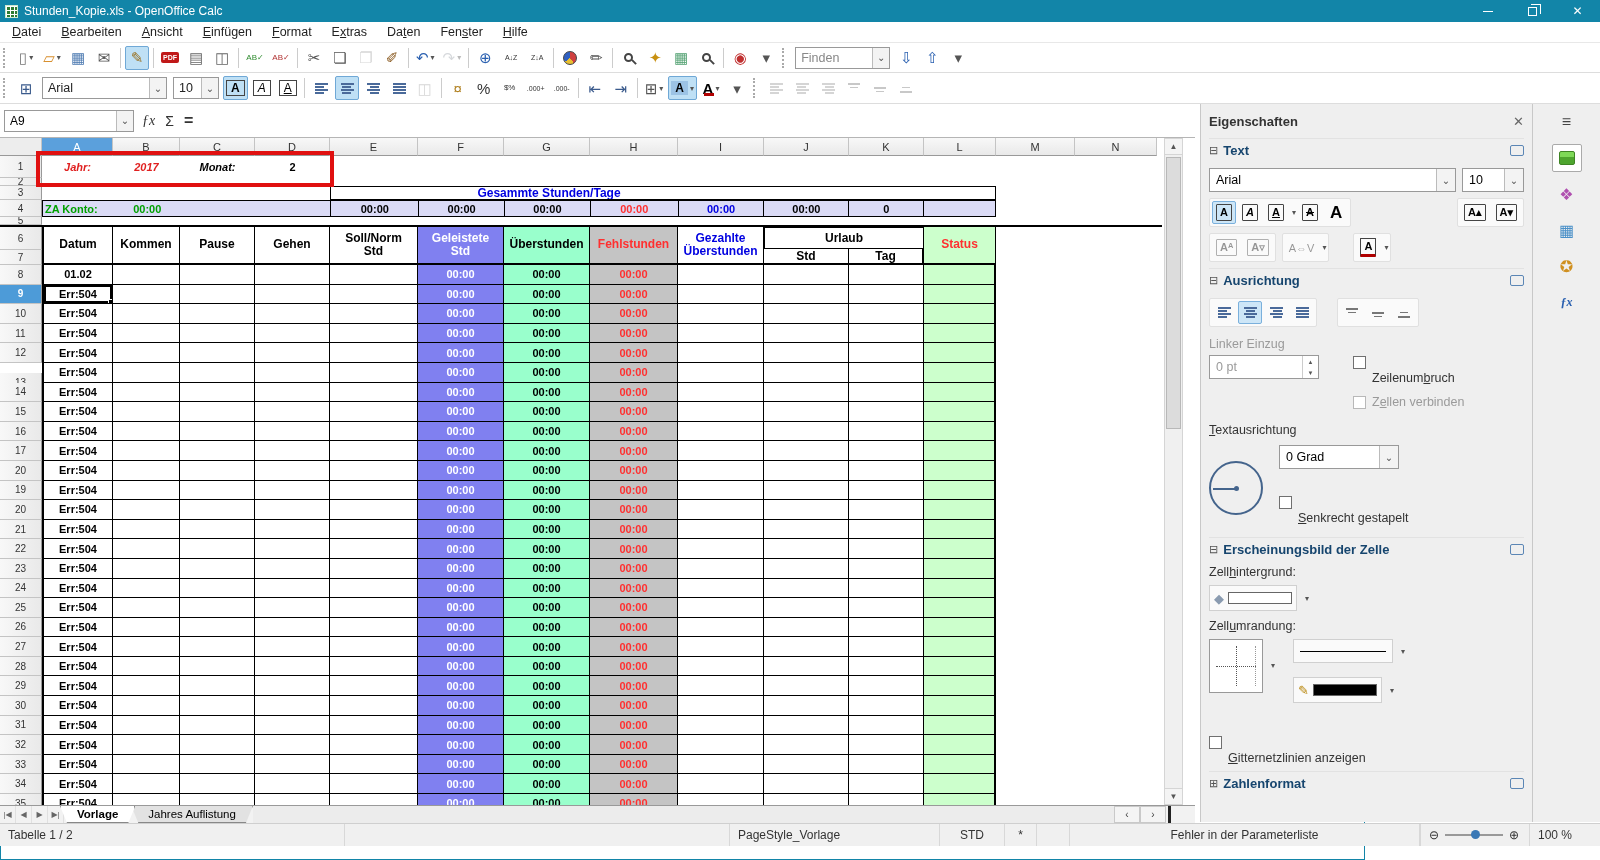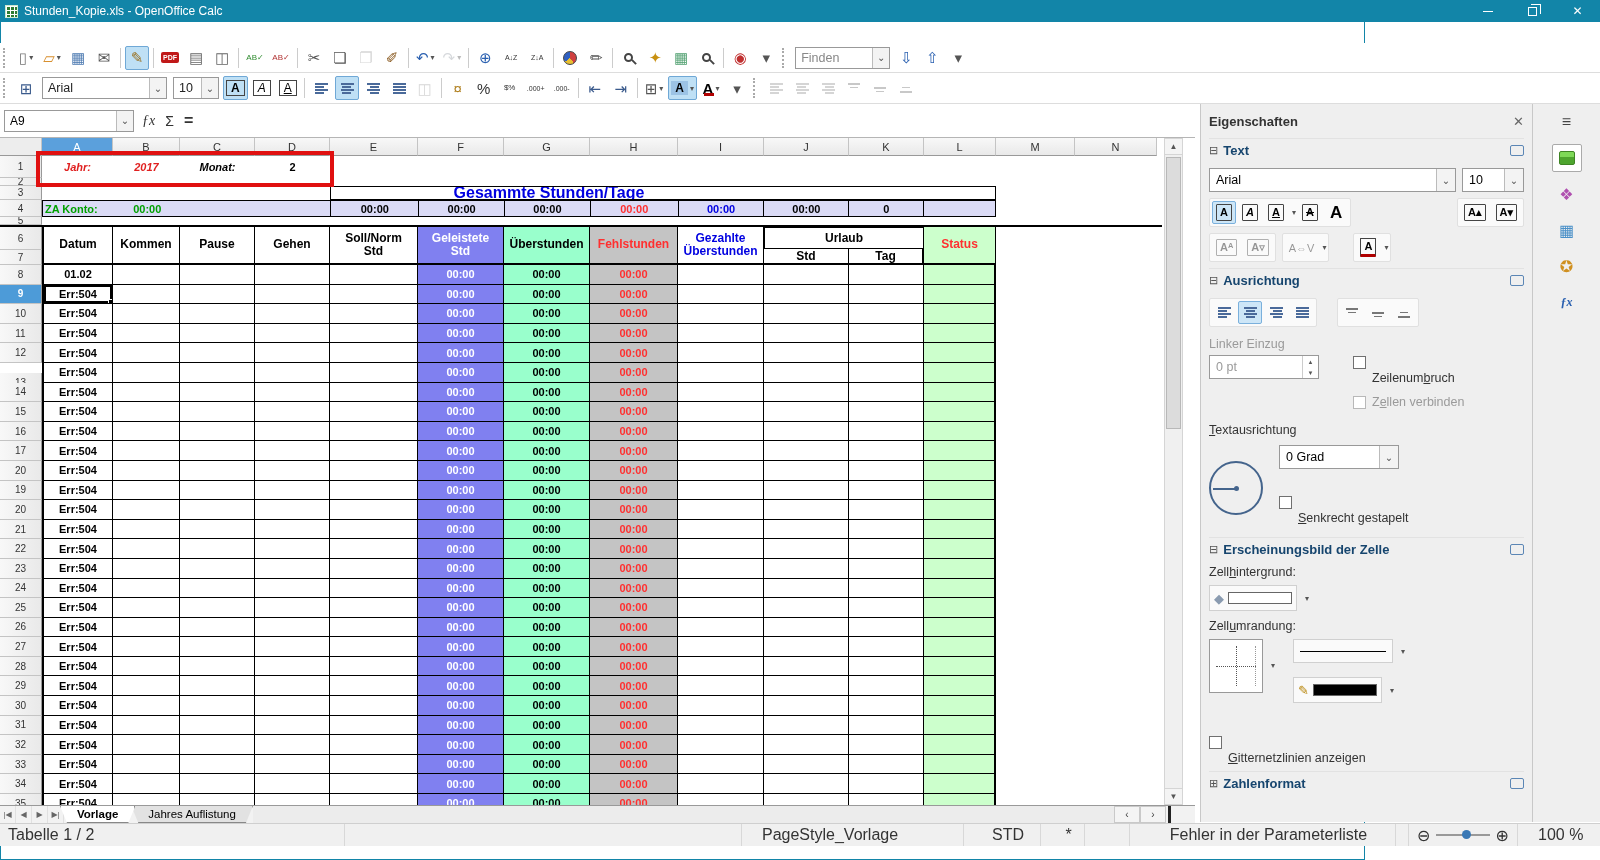--- a/index.html
+++ b/index.html
@@ -79,21 +79,21 @@
   .br2 { border-right-width:2px; }
   .t-redit { color:#E02020; font-style:italic; }
   .t-it { font-style:italic; }
   .t-white { color:#fff; }
   .t-red { color:#FF3030; }
   .t-blue { color:#0000E0; }
   .t-green { color:#00A000; }
   .bigtitle { font-size:15px; }
   .r3spacer { border-top:1px solid #000; }
   .r3box { border:1px solid #000; position:relative; }
-  .r3box .sub { position:absolute; left:88px; width:260px; top:0; bottom:0; display:flex; align-items:center; justify-content:center; color:#0000E0; font-weight:bold; font-size:16px; }
+  .r3box .sub { position:absolute; left:88px; width:260px; top:0; bottom:0; display:flex; align-items:center; justify-content:center; color:#0000E0; font-weight:bold; font-size:12px; }
   .band { display:flex; border:1px solid #000; background:#DBDBF6; }
   .band .gc { height:100%; }
   .bndl { border-left:1px solid #000; }
   .hdr { font-size:12px; text-align:center; line-height:1.1; flex-direction:column; }
   .r67 .gc { border-right:1px solid #000; border-bottom:2px solid #000; }
   .purple { background:#8080F0; }
   .mint { background:#99FFCC; }
   .gray { background:#C4C4C4; }
   .lgreen { background:#CCFFCC; }
   .jk { display:flex; flex-direction:column; border-right:1px solid #000; border-bottom:2px solid #000; }
@@ -114,21 +114,21 @@
   .tabbar { position:absolute; left:0; top:805px; width:1195px; height:18px; background:#F2F2F2; border-top:1px solid #999; display:flex; align-items:stretch; font-size:11.5px; }
   .navbtn { width:16px; display:flex; align-items:center; justify-content:center; font-size:8px; color:#666; border-right:1px solid #E0E0E0; }
   .sheettab { padding:0 16px; display:flex; align-items:center; background:#E2E2E2; border:1px solid #888; border-top:0; clip-path:polygon(0 0,100% 0,calc(100% - 7px) 100%,7px 100%); margin-left:-4px; }
   .sheettab.active { background:#fff; font-weight:bold; z-index:2; }
   .tabtrack { flex:1; background:#ECECEC; }
   .hs-btn { width:26px; border:1px solid #C9C9C9; background:#F4F4F4; display:flex; align-items:center; justify-content:center; font-size:10px; color:#444; }
   .tabsplit { width:3px; background:#222; margin-left:2px; }
   .tabgap { width:24px; }
 
   
-  .statusbar { position:absolute; left:0; top:823px; width:1600px; height:23px; background:#F0F0F0; border-top:1px solid #CFCFCF; display:flex; align-items:center; font-size:16px; color:#333;gap:12px; }
+  .statusbar { position:absolute; left:0; top:823px; width:1600px; height:23px; background:#F0F0F0; border-top:1px solid #CFCFCF; display:flex; align-items:center; font-size:12px; color:#333; }
   .sseg { height:100%; display:flex; align-items:center; border-right:1px solid #D8D8D8; padding:0 8px; }
   .zoomw { display:flex; align-items:center; gap:6px; }
   .zoomtrack { width:58px; height:2px; background:#999; position:relative; }
   .zoomthumb { position:absolute; left:26px; top:-4px; width:9px; height:9px; border-radius:50%; background:#3A78B5; }
 
   
   .sidebar { position:absolute; left:1200px; top:104px; width:400px; height:718px; background:#EFEFEF; border-left:1px solid #C8C8C8; display:flex; }
   .deck { width:332px; border-right:1px solid #C8C8C8; padding:4px 8px; overflow:hidden; }
   .sbheader { display:flex; align-items:center; height:26px; }
   .sbtitle { font-weight:bold; font-size:13px; color:#333; }
@@ -189,20 +189,31 @@
         </span>
       <span class="wbtn">
           <i class="ic-rest"></i>
         </span>
       <span class="wbtn">
           <span>✕</span>
         </span>
     </div>
   </div>
 
+  <div class="menubar" id="menubar">
+      <span class="menuitem"><u>D</u>atei</span>
+      <span class="menuitem"><u>B</u>earbeiten</span>
+      <span class="menuitem"><u>A</u>nsicht</span>
+      <span class="menuitem"><u>E</u>infügen</span>
+      <span class="menuitem"><u>F</u>ormat</span>
+      <span class="menuitem">E<u>x</u>tras</span>
+      <span class="menuitem">Da<u>t</u>en</span>
+      <span class="menuitem">Fen<u>s</u>ter</span>
+      <span class="menuitem"><u>H</u>ilfe</span>
+    </div>
 
   <div class="tb tb1" id="tb-standard">
       <span class="tbhandle"></span>
       <span class="tbbtn">
         <span class="ic-glyph" style="color: rgb(119, 119, 119);">▯</span>
         <span class="dd">▾</span>
       </span>
       <span class="tbbtn">
         <span class="ic-glyph" style="color: rgb(216, 144, 48);">▱</span>
         <span class="dd">▾</span>

